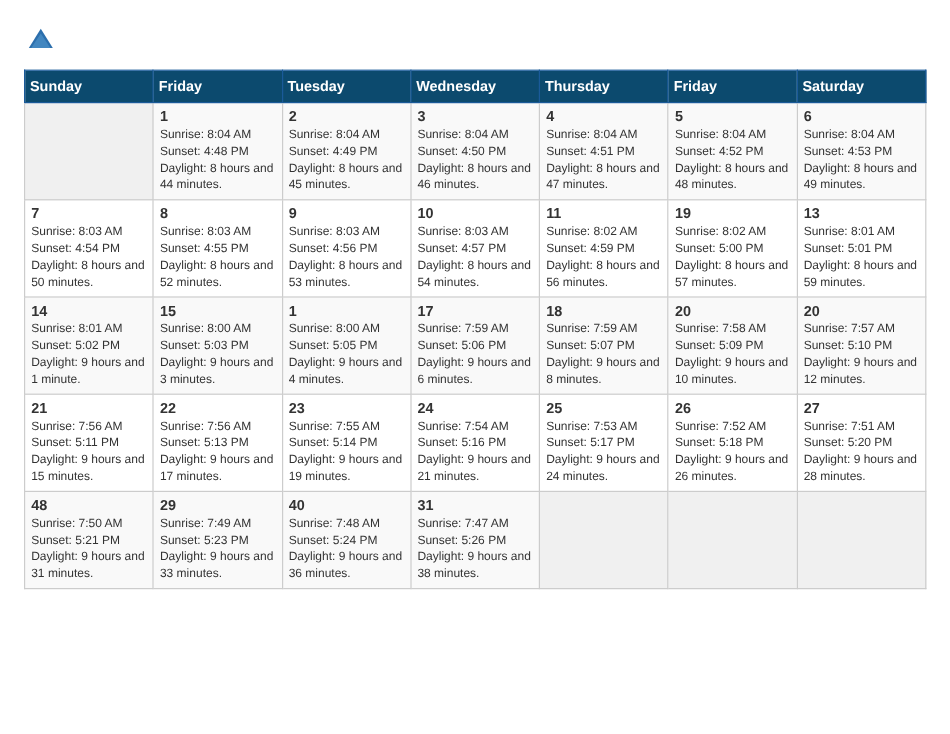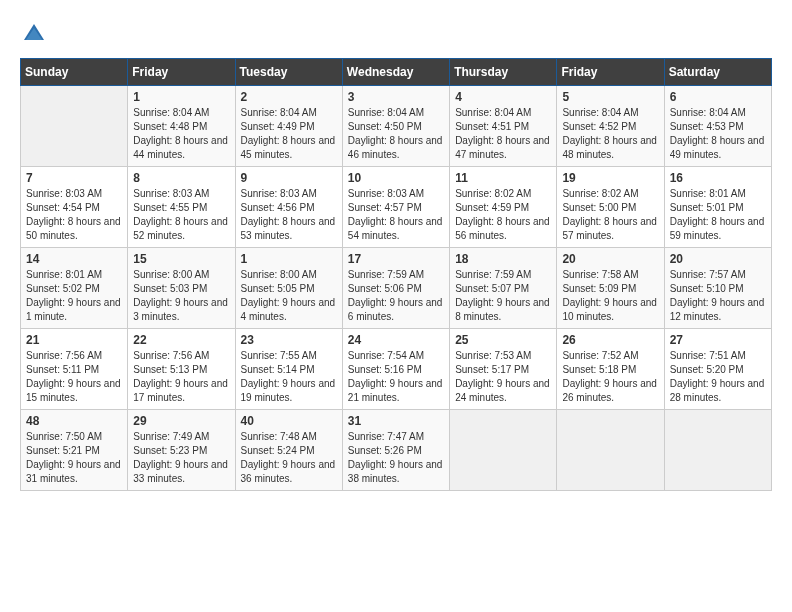--- a/index.html
+++ b/index.html
@@ -51,21 +51,21 @@
     .cal-subtitle {
       font-size: 14px;
       color: #555;
     }
     table {
       width: 100%;
       border-collapse: collapse;
       table-layout: fixed;
     }
     thead tr th {
-      background: #404040;
+      background: #0c4a6e;
       color: #fff;
       font-size: 12px;
       font-weight: bold;
       padding: 6px 4px;
       text-align: left;
       border: 1px solid #1a5a99;
     }
     tbody tr td {
       border: 1px solid #ccc;
       vertical-align: top;
@@ -172,21 +172,21 @@
         </td>
         <td>
           <span class="day-number">11</span>
           <div class="day-info">Sunrise: 8:02 AM<br>Sunset: 4:59 PM<br>Daylight: 8 hours and 56 minutes.</div>
         </td>
         <td>
           <span class="day-number">19</span>
           <div class="day-info">Sunrise: 8:02 AM<br>Sunset: 5:00 PM<br>Daylight: 8 hours and 57 minutes.</div>
         </td>
         <td>
-          <span class="day-number">16</span>
+          <span class="day-number">13</span>
           <div class="day-info">Sunrise: 8:01 AM<br>Sunset: 5:01 PM<br>Daylight: 8 hours and 59 minutes.</div>
         </td>
       </tr>
       <tr>
         <td>
           <span class="day-number">14</span>
           <div class="day-info">Sunrise: 8:01 AM<br>Sunset: 5:02 PM<br>Daylight: 9 hours and 1 minute.</div>
         </td>
         <td>
           <span class="day-number">15</span>

